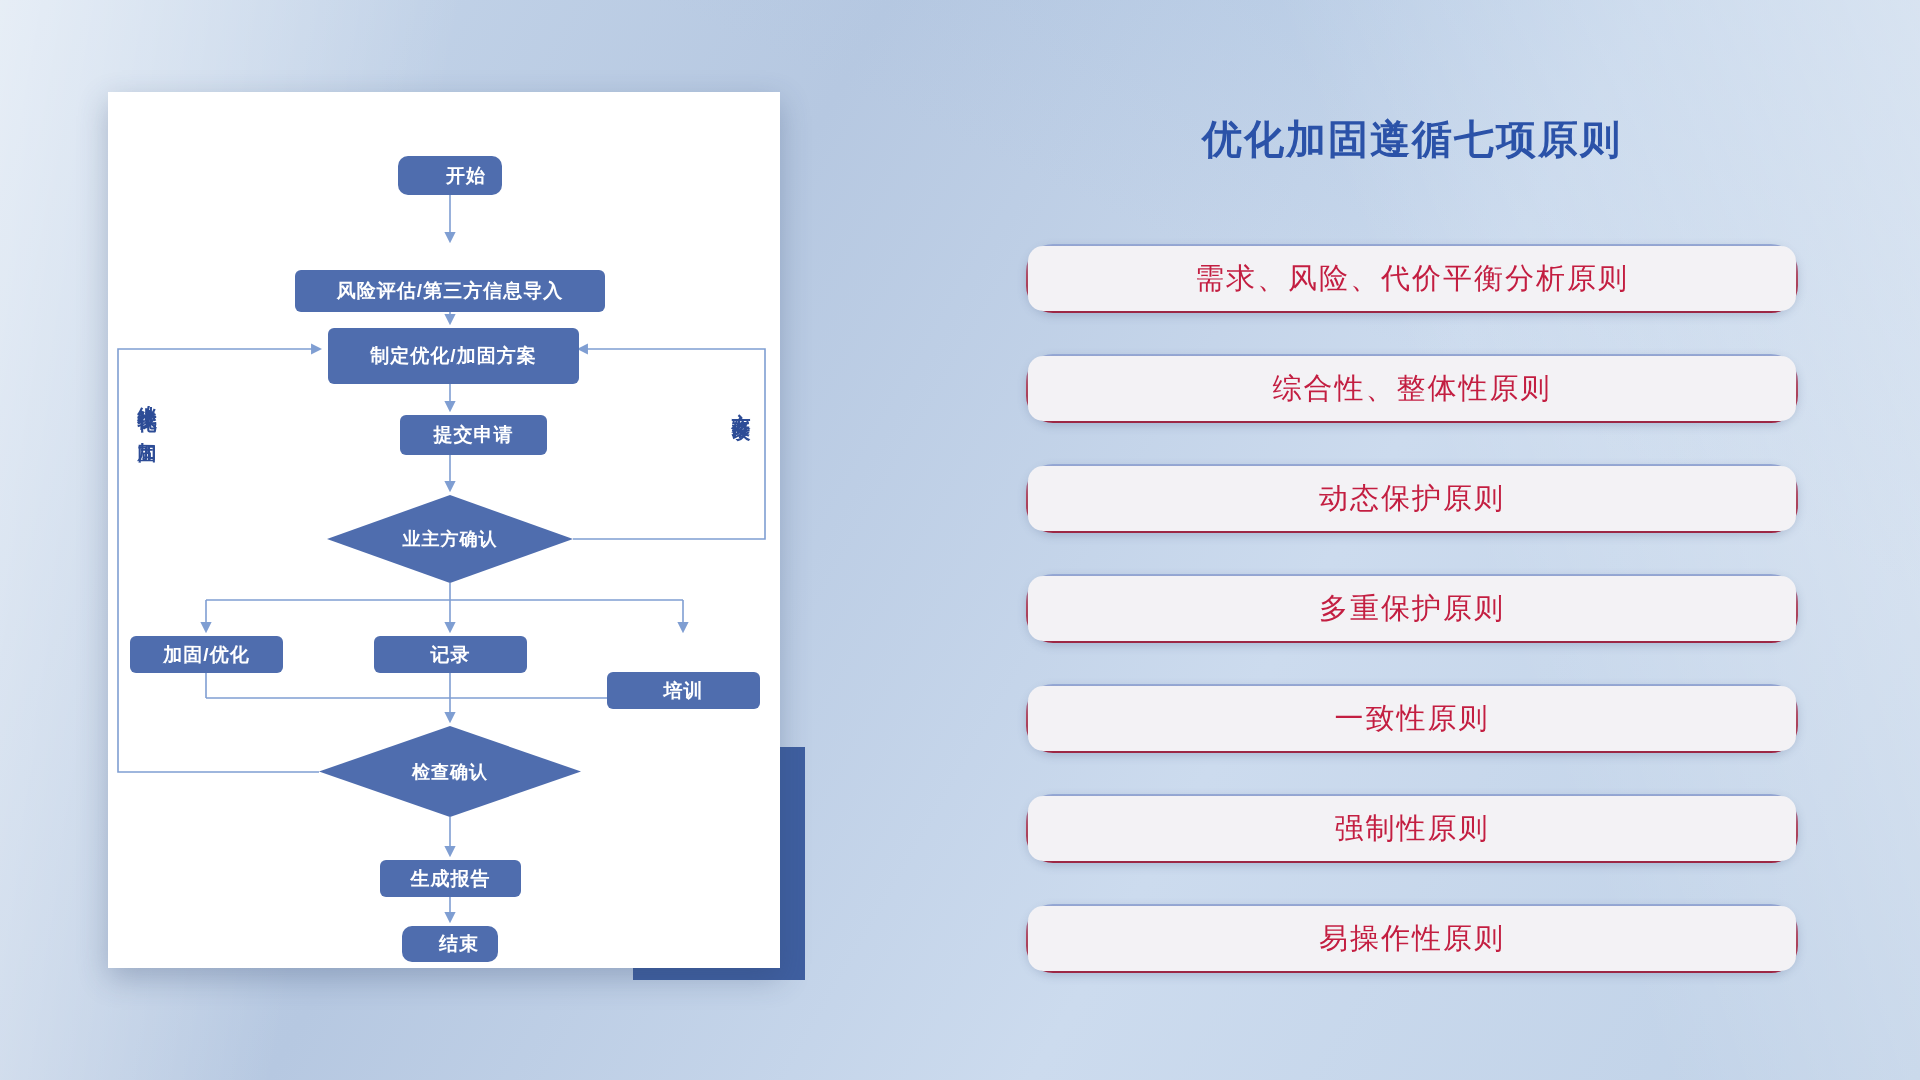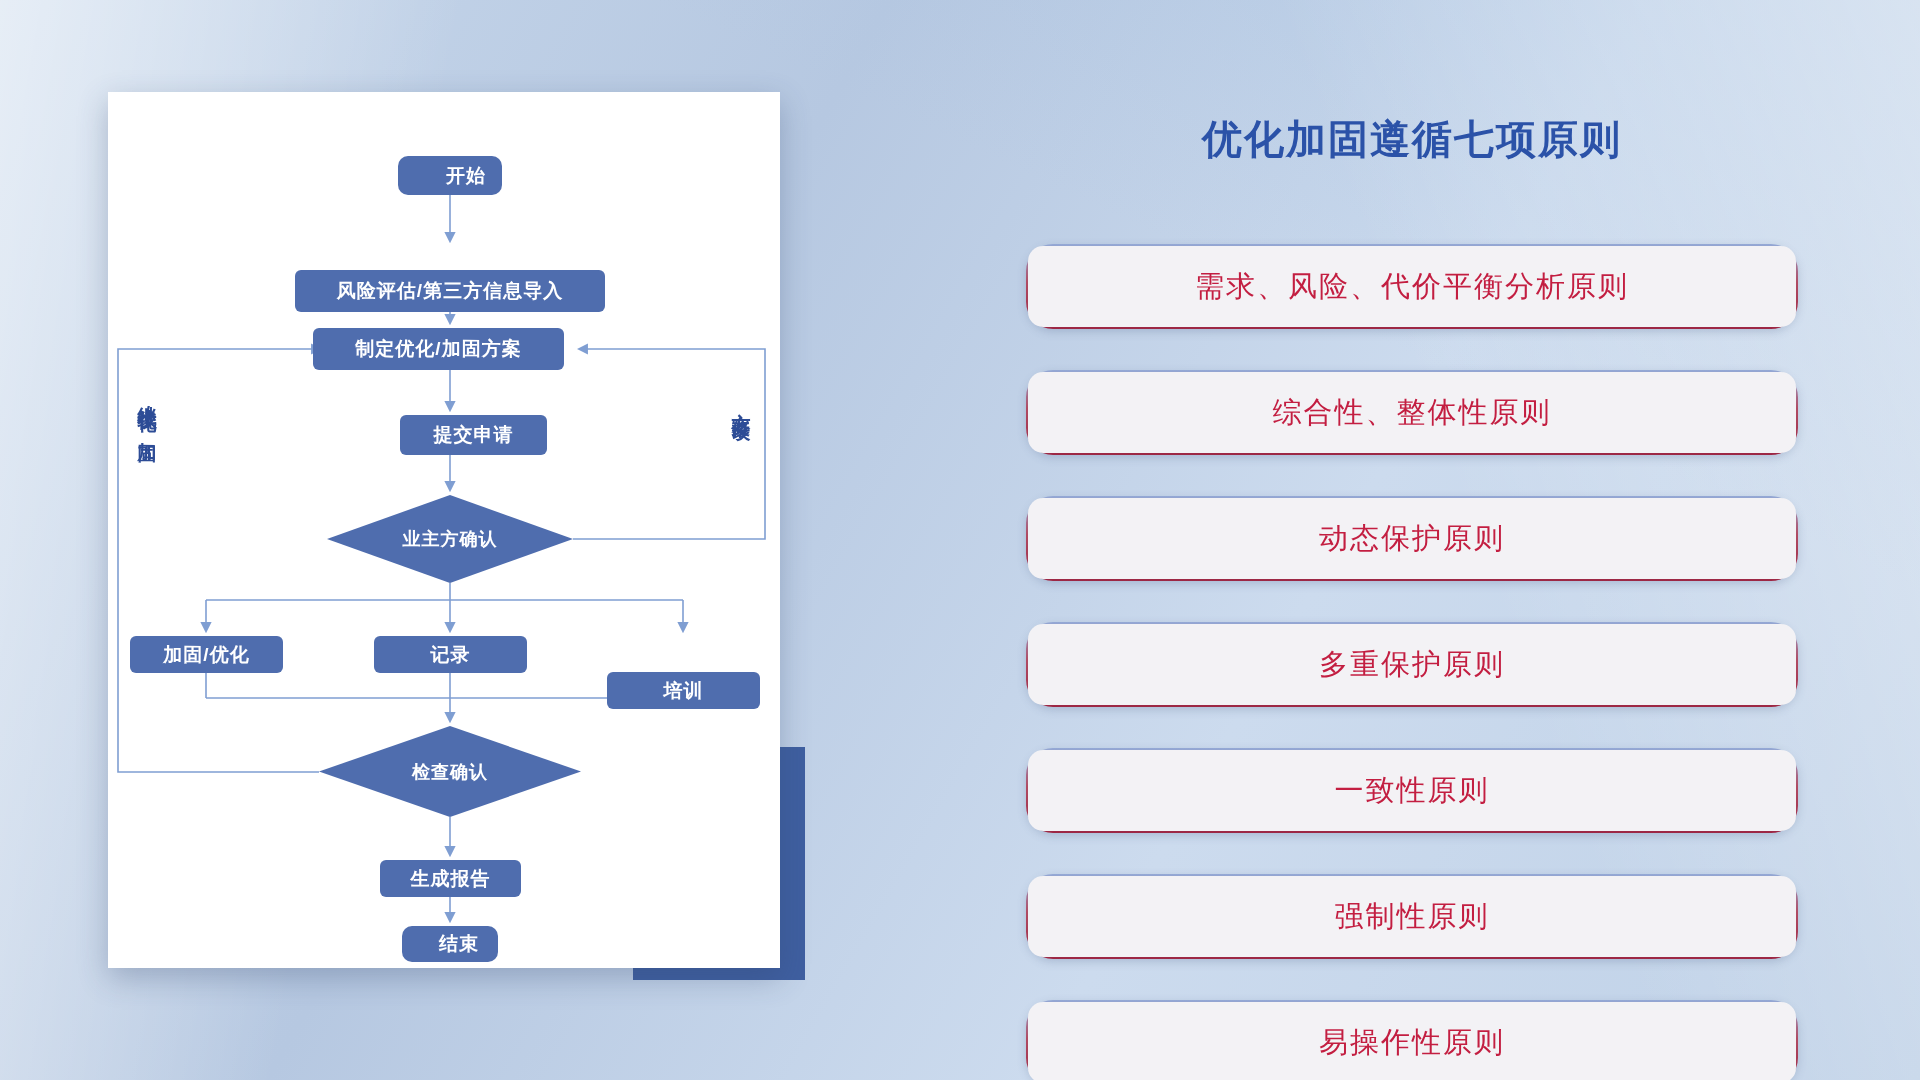--- a/index.html
+++ b/index.html
@@ -62,21 +62,21 @@
     font-weight: 600;
     display: flex;
     align-items: center;
     justify-content: center;
     clip-path: polygon(50% 0, 100% 50%, 50% 100%, 0 50%);
     letter-spacing: 1px;
     z-index: 3;
   }
   .n-start   { left:290px; top:64px;  width:104px; height:39px;padding-left:32px; }
   .n-risk    { left:187px; top:154px; width:310px; height:42px;margin-top:24px; }
-  .n-plan    { left:205px; top:236px; width:251px; height:42px; }
+  .n-plan    { left:220px; top:236px; width:251px; height:56px; }
   .n-submit  { left:268px; top:323px; width:147px; height:40px;margin-left:24px; }
   .d-owner   { left:219px; top:403px; width:246px; height:88px; }
   .n-harden  { left:22px;  top:544px; width:153px; height:37px; }
   .n-record  { left:266px; top:544px; width:153px; height:37px; }
   .n-training{ left:499px; top:544px; width:153px; height:37px;margin-top:36px; }
   .d-check   { left:211px; top:634px; width:262px; height:91px; }
   .n-report  { left:272px; top:768px; width:141px; height:37px; }
   .n-end     { left:294px; top:834px; width:96px;  height:36px;padding-left:18px; }
 
   .vlabel {
@@ -107,21 +107,21 @@
   .pill-list {
     position: absolute;
     left: 1026px; top: 244px;
     width: 772px;
     display: flex;
     flex-direction: column;
     gap: 41px;
     z-index: 2;
   }
   .pill {
-    height: 85px;
+    height: 69px;
     border-radius: 27px;
     padding: 2px;
     background: linear-gradient(180deg, #93a9d6 0%, #b04b63 45%, #9c2744 100%);
     box-shadow: 0 3px 8px rgba(80, 100, 140, 0.25);
   }
   .pill-inner {
     width: 100%; height: 100%;
     border-radius: 15px;
     background: #f3f2f5;
     display: flex;

